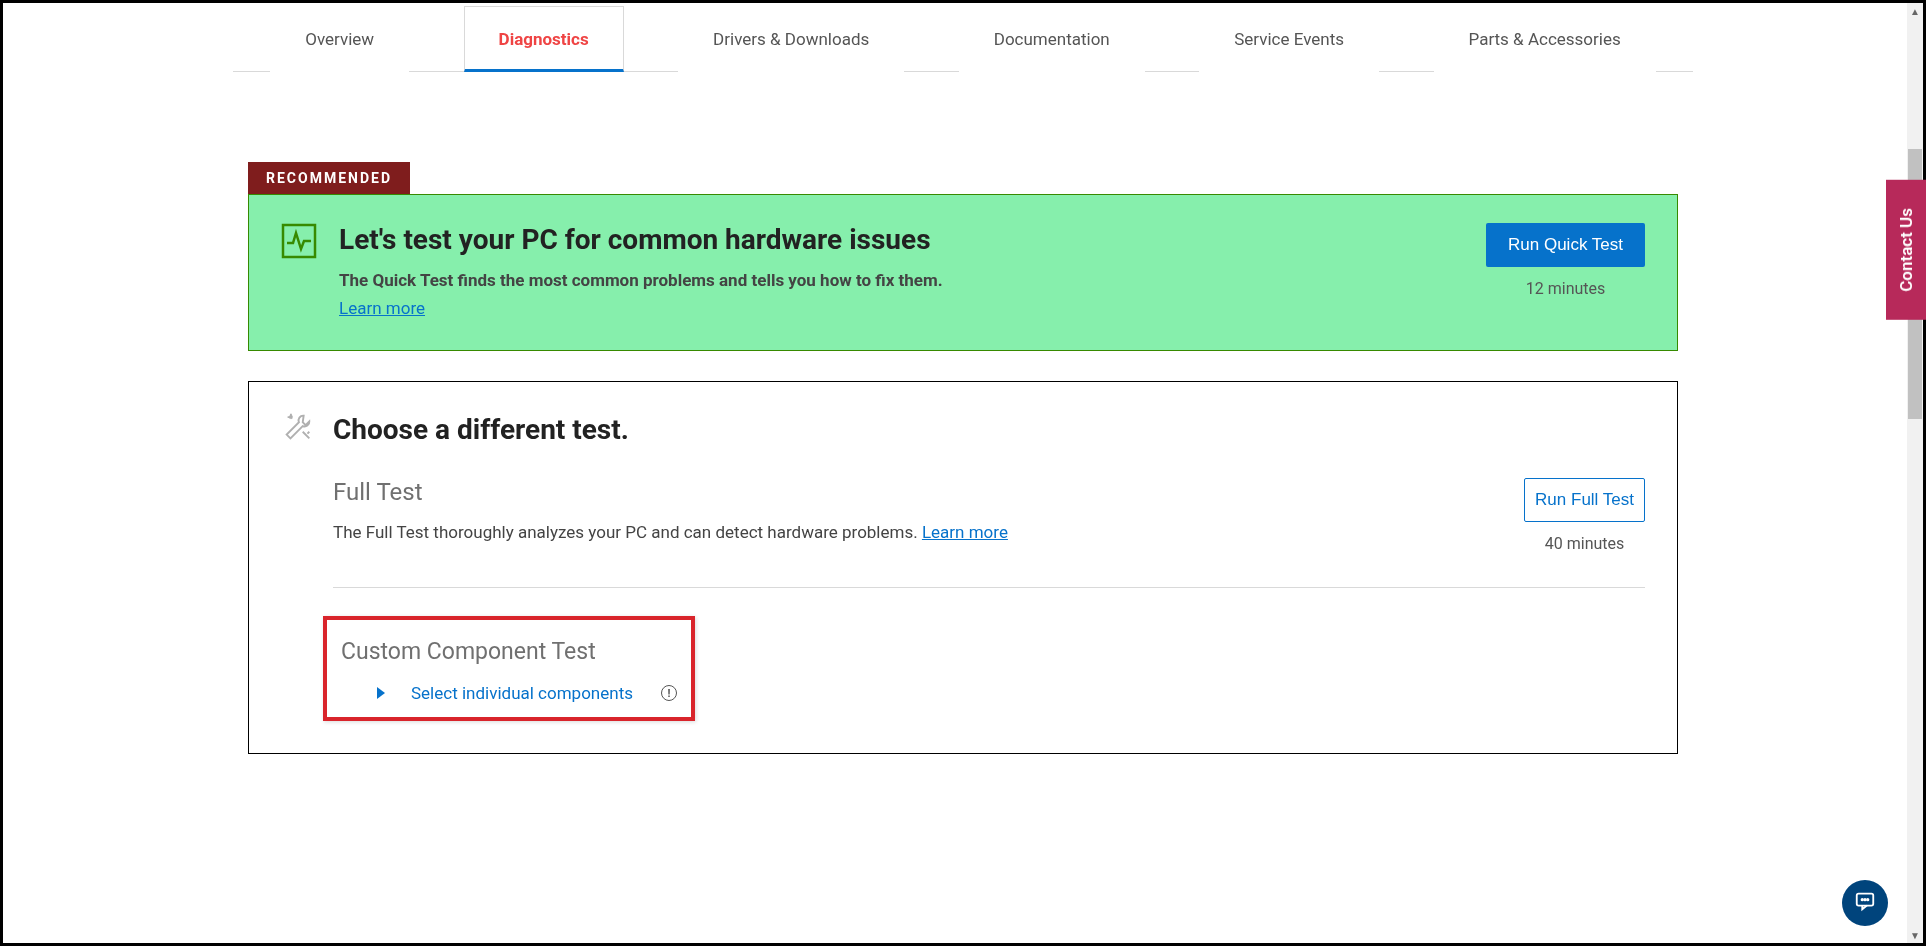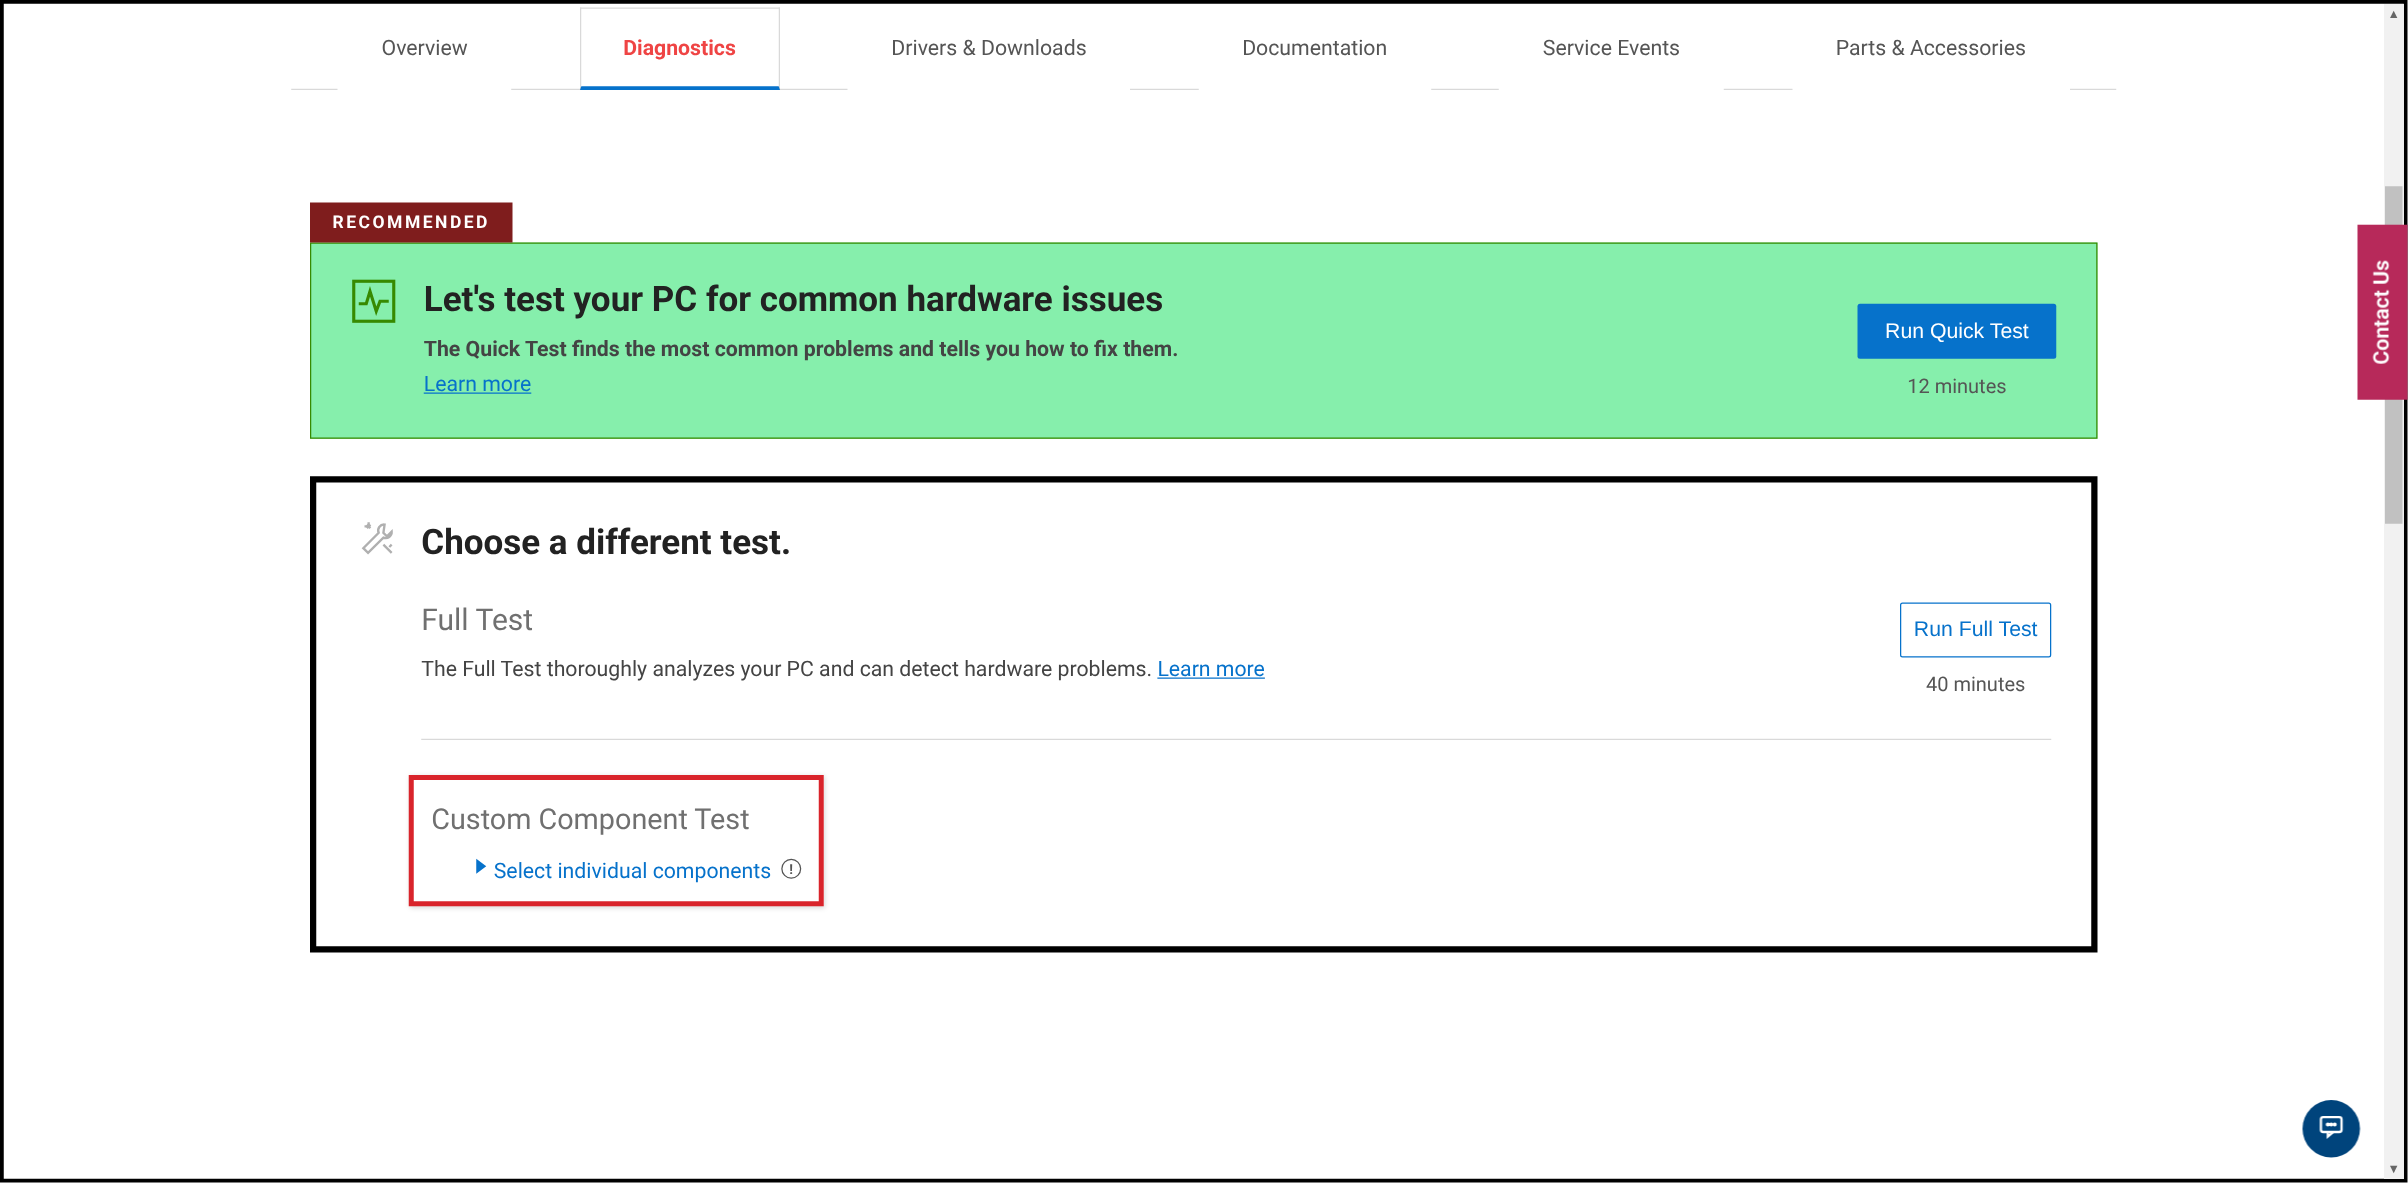--- a/index.html
+++ b/index.html
@@ -64,38 +64,38 @@
     padding: 28px 32px 32px 32px;
     display: flex;
     justify-content: space-between;
     align-items: flex-start;
   }
   .pg-left { display: flex; gap: 22px; }
   .pg-icon { flex-shrink: 0; }
   .pg-title { font-size: 28px; font-weight: 700; color: #222; margin-bottom: 14px; }
   .pg-desc { font-size: 17px; color: #444; margin-bottom: 8px; font-weight: bold; }
   .pg-link { color: #0672cb; text-decoration: underline; font-size: 17px; cursor: pointer; }
-  .pg-right { text-align: center; flex-shrink: 0; margin-top: 20px; }
+  .pg-right { text-align: center; flex-shrink: 0; }
   .btn-primary {
     background: #0672cb;
     color: #fff;
     font-size: 17px;
     font-weight: 400;
     border: none;
     padding: 12px 22px;
     border-radius: 2px;
     cursor: pointer;
     display: inline-block;
   }
   .pg-time { margin-top: 12px; font-size: 16px; color: #555; }
 
   
   .panel-white {
     margin: 30px 15px 0 15px;
-    border: 5px solid #000000;
+    border: 1px solid #000000;
     padding: 28px 32px 32px 32px;
   }
   .pw-head { display: flex; gap: 18px; align-items: center; margin-bottom: 30px; }
   .pw-title { font-size: 28px; font-weight: 700; color: #222; }
   .pw-body { padding-left: 52px; }
 
   .ft-row { display: flex; justify-content: space-between; align-items: flex-start; }
   .ft-title { font-size: 24px; color: #707070; font-weight: 400; margin-bottom: 16px; }
   .ft-desc { font-size: 17px; color: #444; }
   .ft-link { color: #0672cb; text-decoration: underline; cursor: pointer; }
@@ -117,21 +117,21 @@
   
   .cct-box {
     border: 4px solid #d9242b;
     padding: 18px 14px 14px 14px;
     display: inline-block;
     min-width: 274px;
     box-shadow: 1px 1px 4px rgba(0,0,0,0.15);
     margin-left: -10px;
   }
   .cct-title { font-size: 23px; color: #707070; font-weight: 400; margin-bottom: 18px; }
-  .cct-link-row { display: flex; align-items: flex-start; gap: 4px; padding-left: 36px; }
+  .cct-link-row { display: flex; align-items: center; gap: 24px; padding-left: 36px; }
   .cct-link { color: #0672cb; font-size: 17px; cursor: pointer; }
   .tri-right {
     width: 0; height: 0;
     border-top: 6px solid transparent;
     border-bottom: 6px solid transparent;
     border-left: 8px solid #0672cb;
     margin-right: 2px;
   }
   .info-circle {
     width: 16px; height: 16px; border: 1.5px solid #555; border-radius: 50%;

